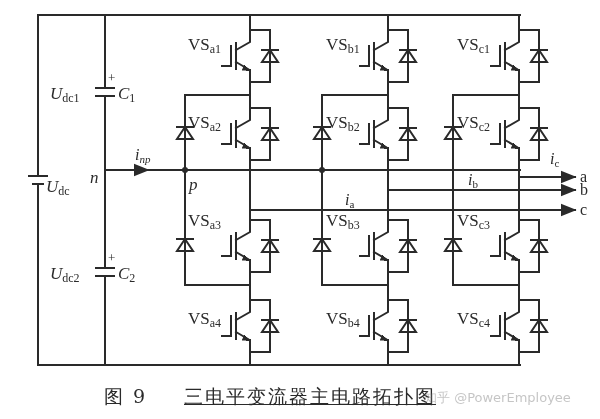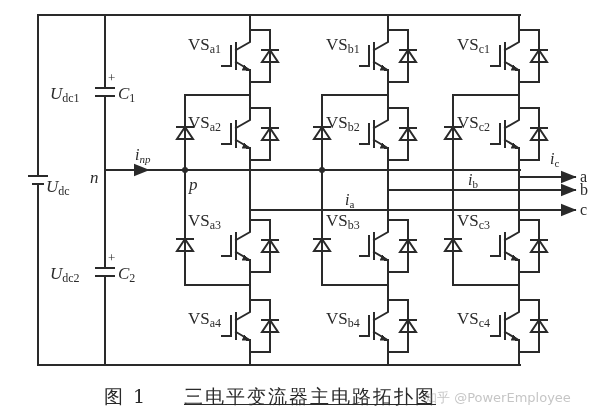--- a/index.html
+++ b/index.html
@@ -290,16 +290,16 @@
   <text class="t it" x="345" y="205" font-size="16"><tspan>i</tspan><tspan font-size="11" font-style="normal" dy="3">a</tspan></text>
   <text class="t it" x="468" y="185" font-size="16"><tspan>i</tspan><tspan font-size="11" font-style="normal" dy="3">b</tspan></text>
   <text class="t it" x="550" y="164" font-size="16"><tspan>i</tspan><tspan font-size="11" font-style="normal" dy="3">c</tspan></text>
 
   <text class="t" x="580" y="182" font-size="16">a</text>
   <text class="t" x="580" y="195" font-size="16">b</text>
   <text class="t" x="580" y="215" font-size="16">c</text>
 </svg>
 
 <div class="cap">
-  <span class="num">图 1</span>
+  <span class="num">图 9</span>
   <span class="title">三电平变流器主电路拓扑图</span>
 </div>
 <div class="wm">知乎 @PowerEmployee</div>
 
 </body></html>

